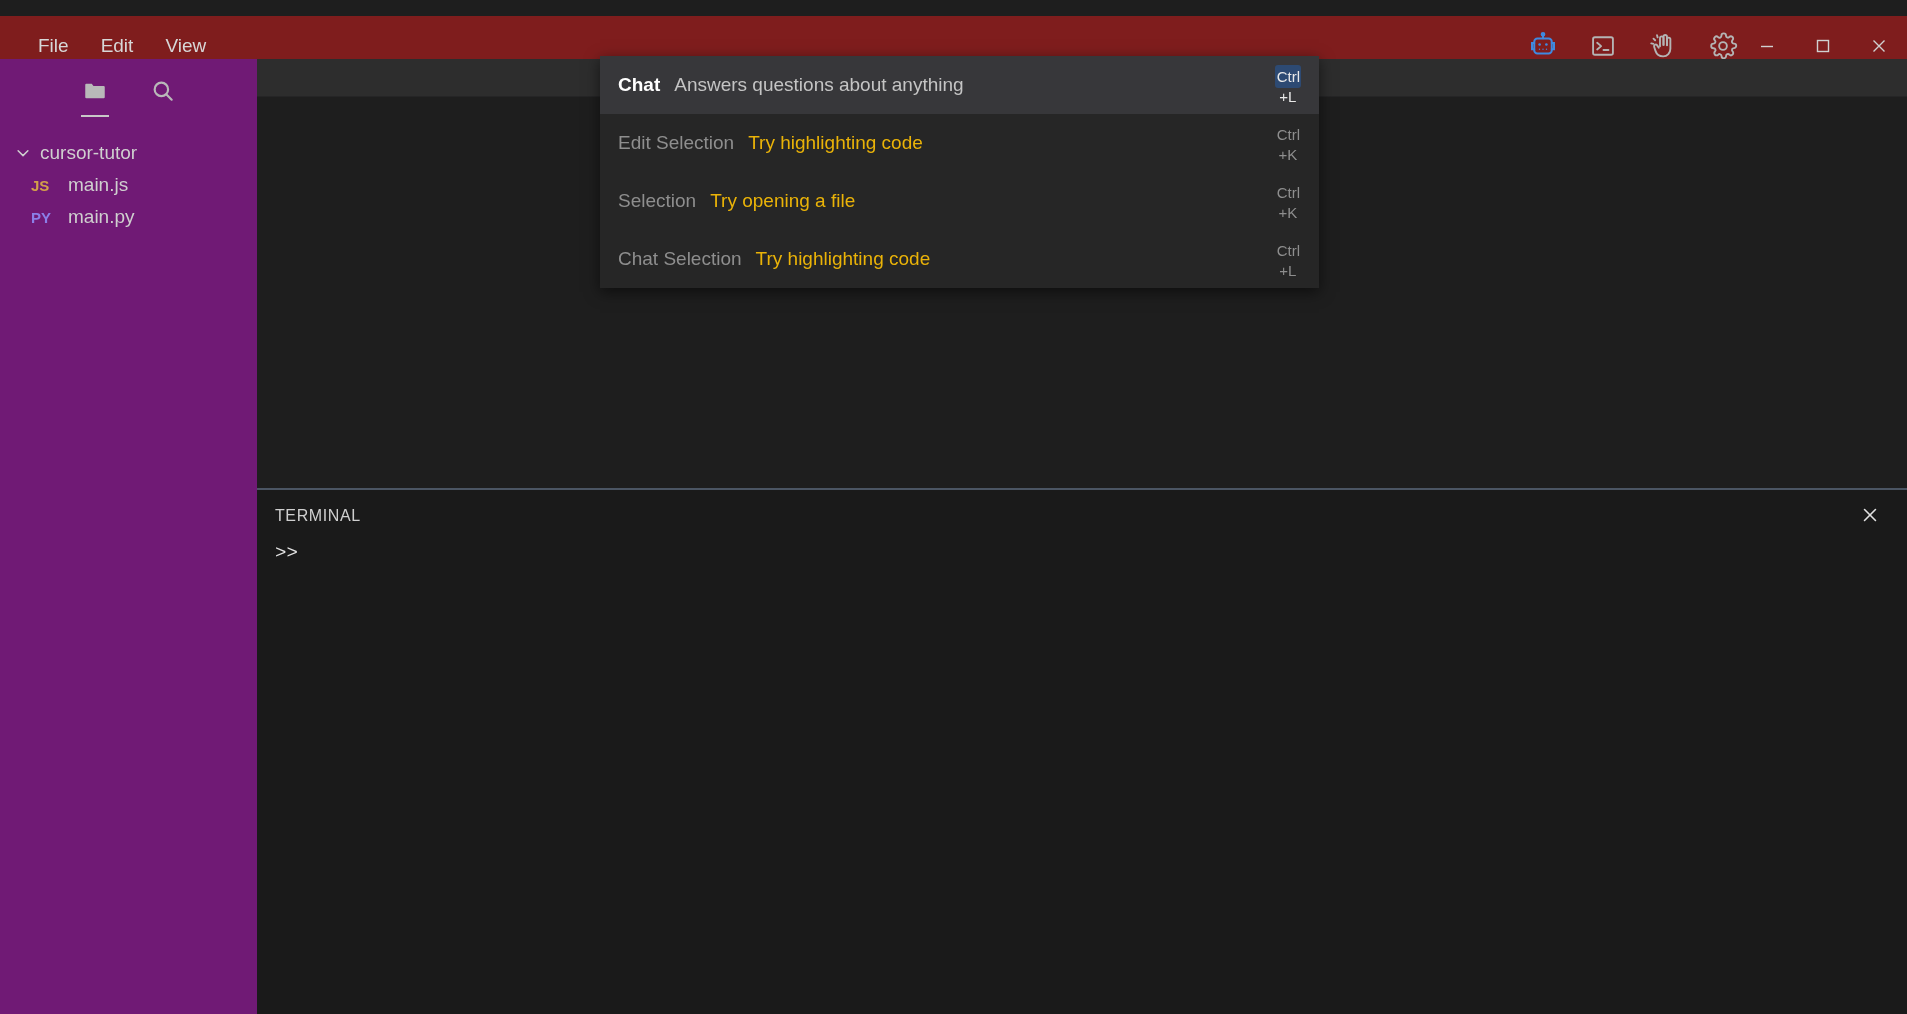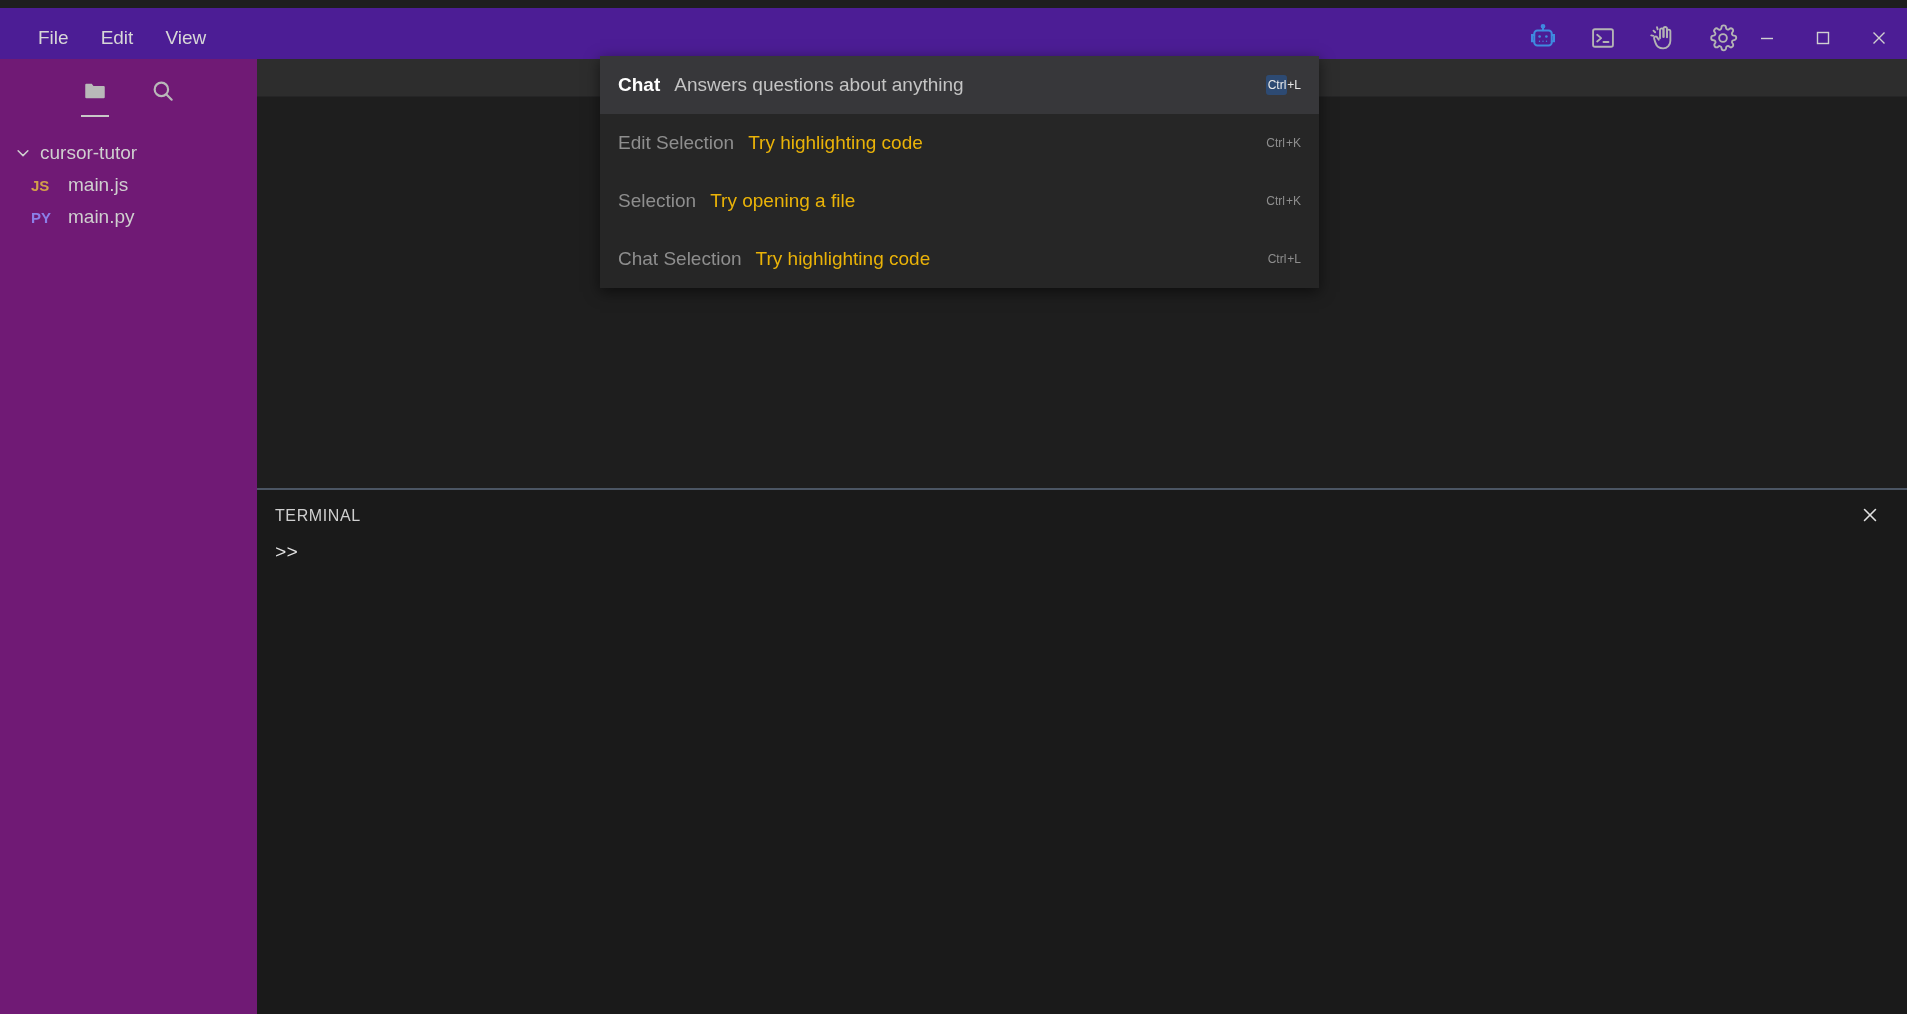--- a/index.html
+++ b/index.html
@@ -6,22 +6,22 @@
   html, body {
     width: 1907px; height: 1014px;
     background: #1e1e1e;
     font-family: "Liberation Sans", sans-serif;
     overflow: hidden;
   }
   #app { position: relative; width: 1907px; height: 1014px; background: #1e1e1e; }
 
   
   .titlebar {
-    position: absolute; left: 0; top: 8px; width: 1907px; height: 59px;
-    background: #4c1d95;
+    position: absolute; left: 0; top: 16px; width: 1907px; height: 59px;
+    background: #7f1d1d;
     display: flex; align-items: center;
   }
   .menu-group { display: flex; align-items: center; padding-left: 22px; gap: 0px; }
   .menu-item {
     color: #d7d7d7; font-size: 19px; padding: 6px 16px;
     cursor: default; white-space: nowrap;
   }
 
   
   .cmd-wrap {
@@ -137,22 +137,22 @@
     height: 58px; padding: 0 0 0 18px; cursor: pointer;
   }
   .dd-row.selected { background: #37373a; }
   .dd-title { font-size: 19px; margin-right: 14px; white-space: nowrap; }
   .dd-row.selected .dd-title { color: #ffffff; font-weight: bold; }
   .dd-row:not(.selected) .dd-title { color: #8e8e8e; }
   .dd-desc { font-size: 19px; white-space: nowrap; }
   .dd-row.selected .dd-desc { color: #c4c4c4; }
   .dd-row:not(.selected) .dd-desc { color: #eab308; }
   .dd-key {
-    position: absolute; right: 18px; font-size: 12px;
-    display: flex; align-items: center;
+    position: absolute; right: 18px; font-size: 15px;
+    display: flex; align-items: center; flex-direction: column;
   }
   .dd-row.selected .dd-key { color: #e8e8e8; }
   .dd-row:not(.selected) .dd-key { color: #8e8e8e; }
   .key-mod {
     background: transparent; padding: 3px 1px 3px 2px; border-radius: 3px;
   }
   .dd-row.selected .key-mod { background: #2d4a73; }
 </style>
 </head>
 <body>

